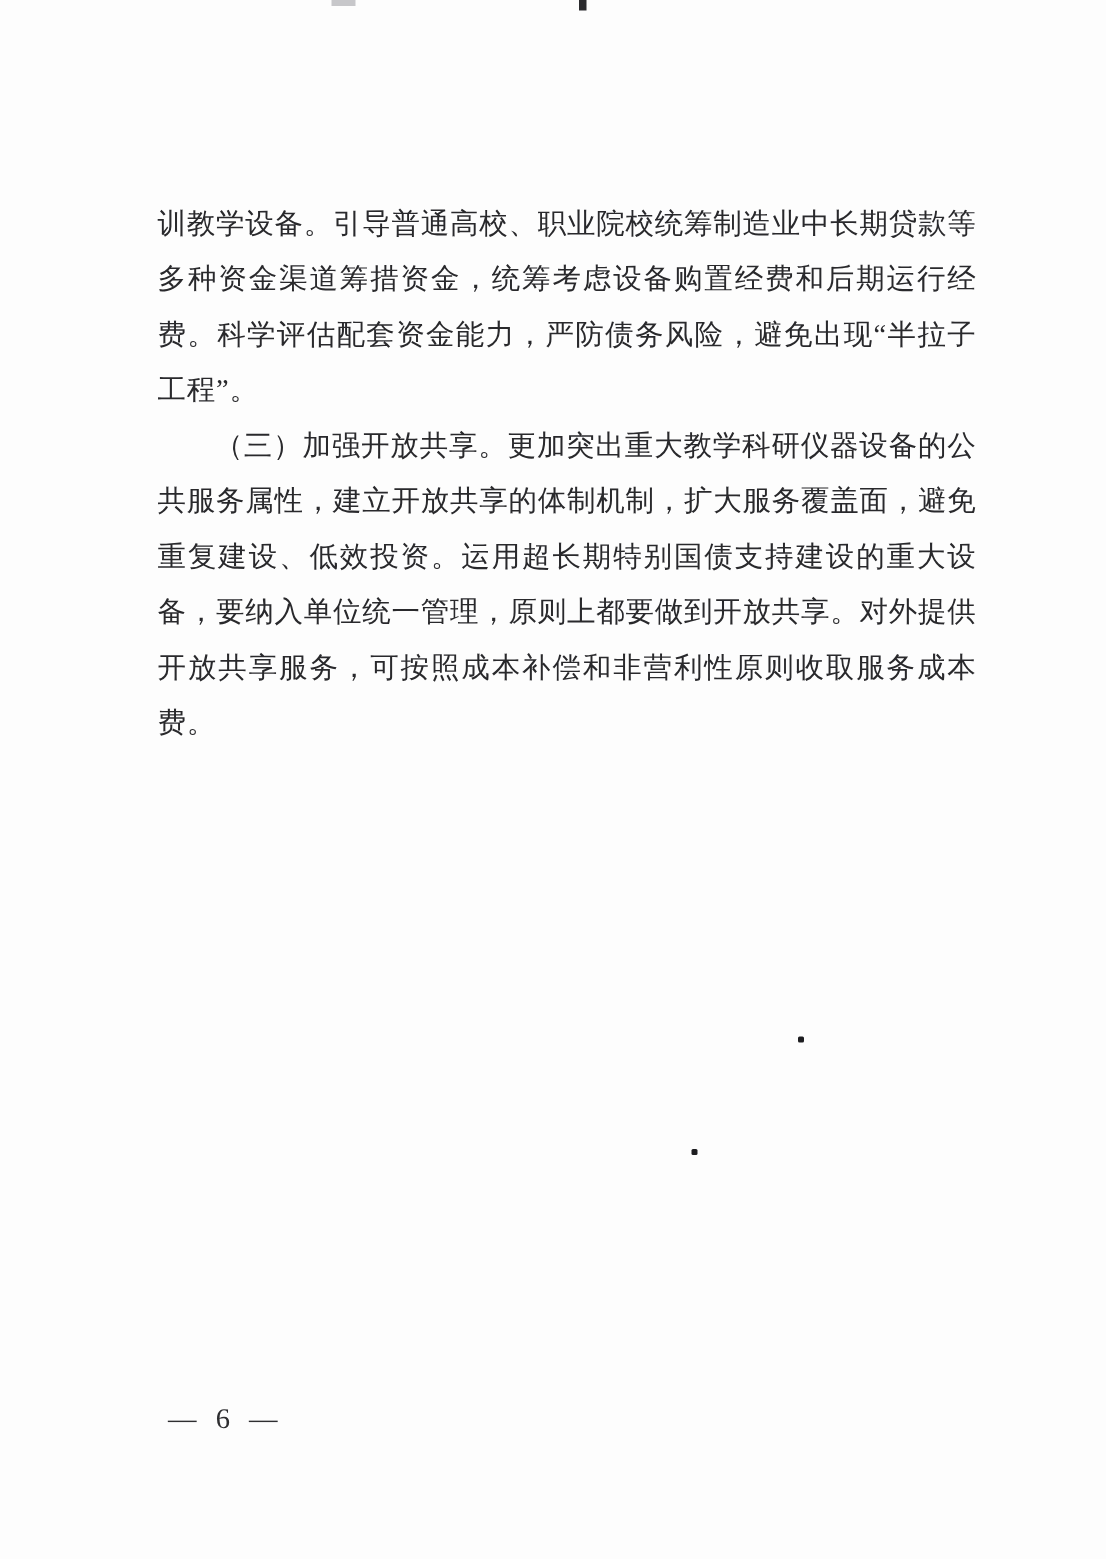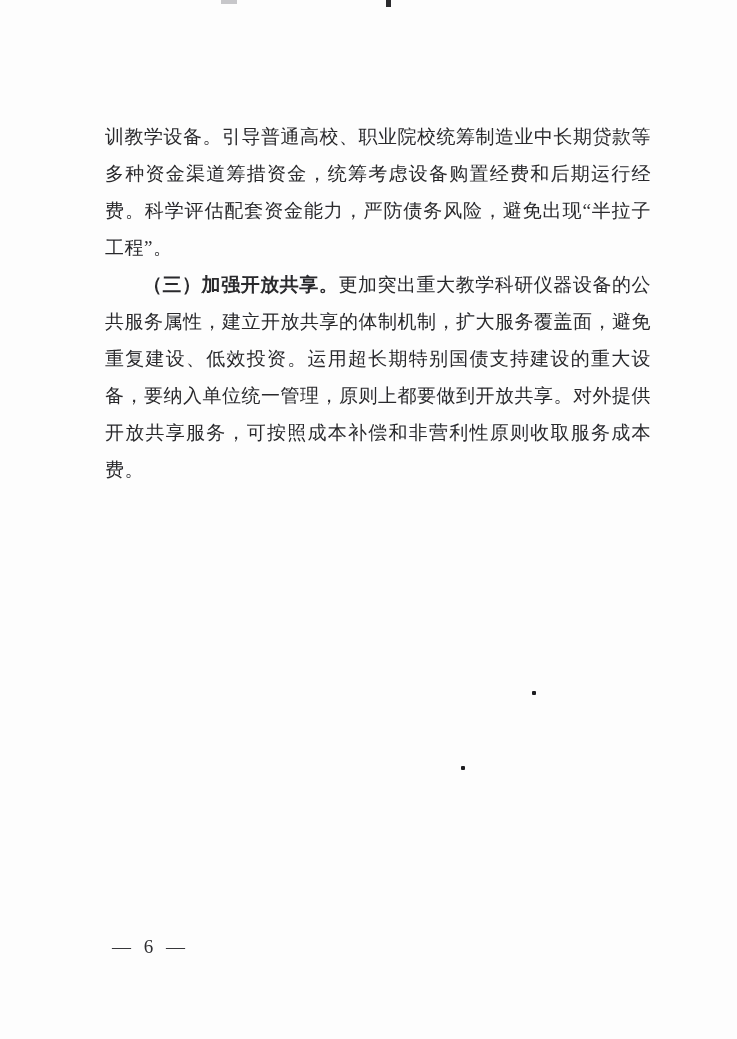--- a/index.html
+++ b/index.html
@@ -46,23 +46,24 @@
     text-align: justify;
     text-justify: inter-ideograph;
   }
   .body-text p {
     margin: 0;
     padding: 0;
     text-indent: 2em;
   }
   .body-text p.no-indent {
     text-indent: 0;
+    margin-top: 13px;
   }
   .para-lead {
-    font-weight: bold;
+    font-weight: normal;
     margin-top: 18px;
   }
   
   .speckle {
     position: absolute;
     width: 4px;
     height: 4px;
     background: #1d1d20;
     border-radius: 1px;
   }

